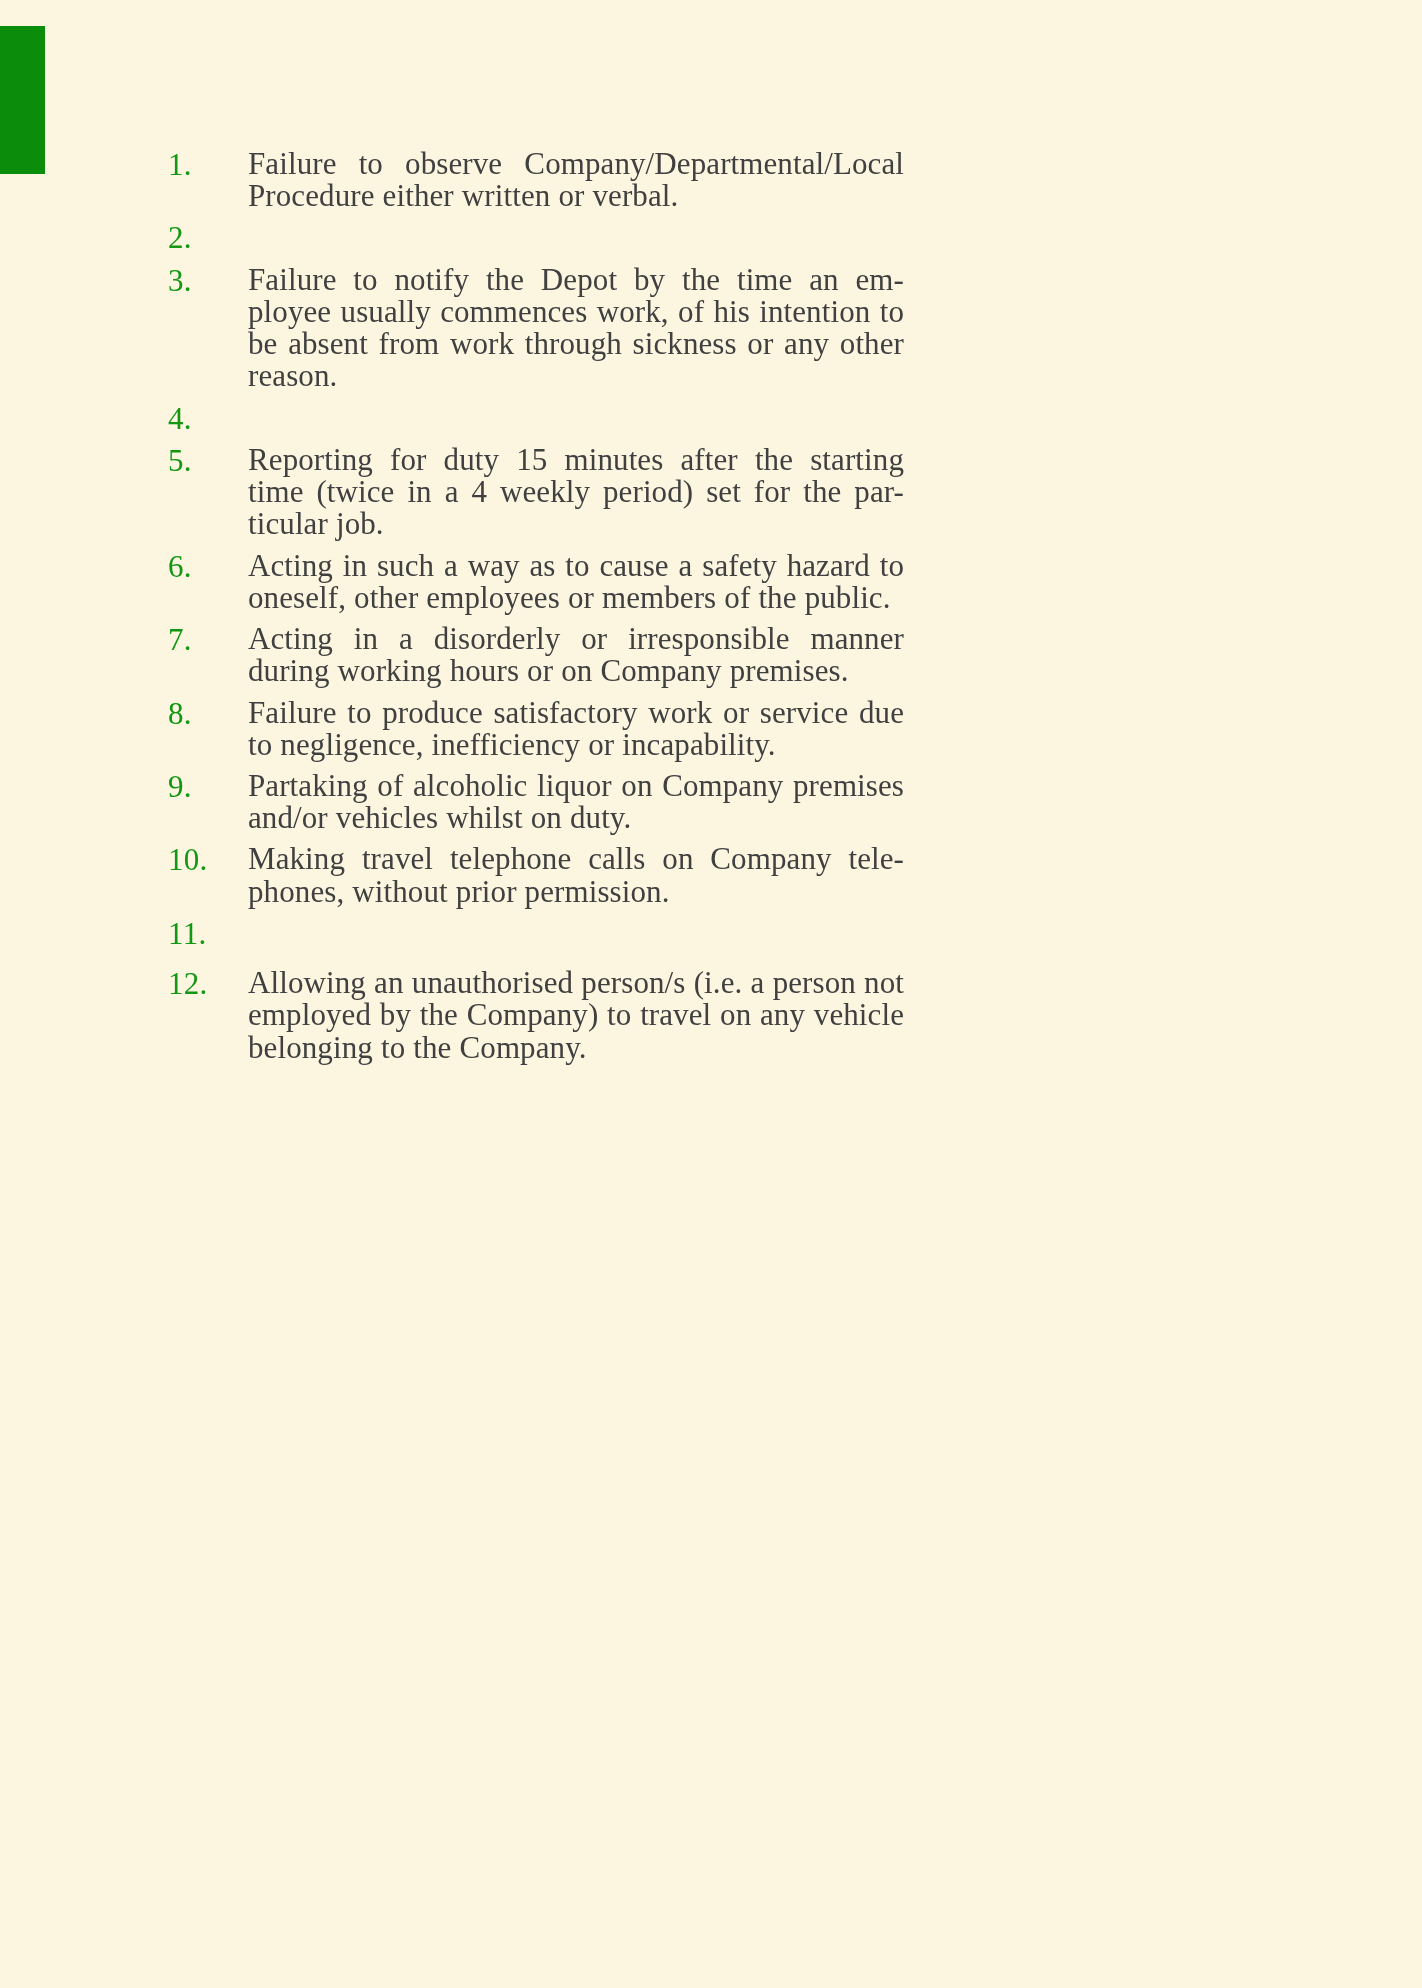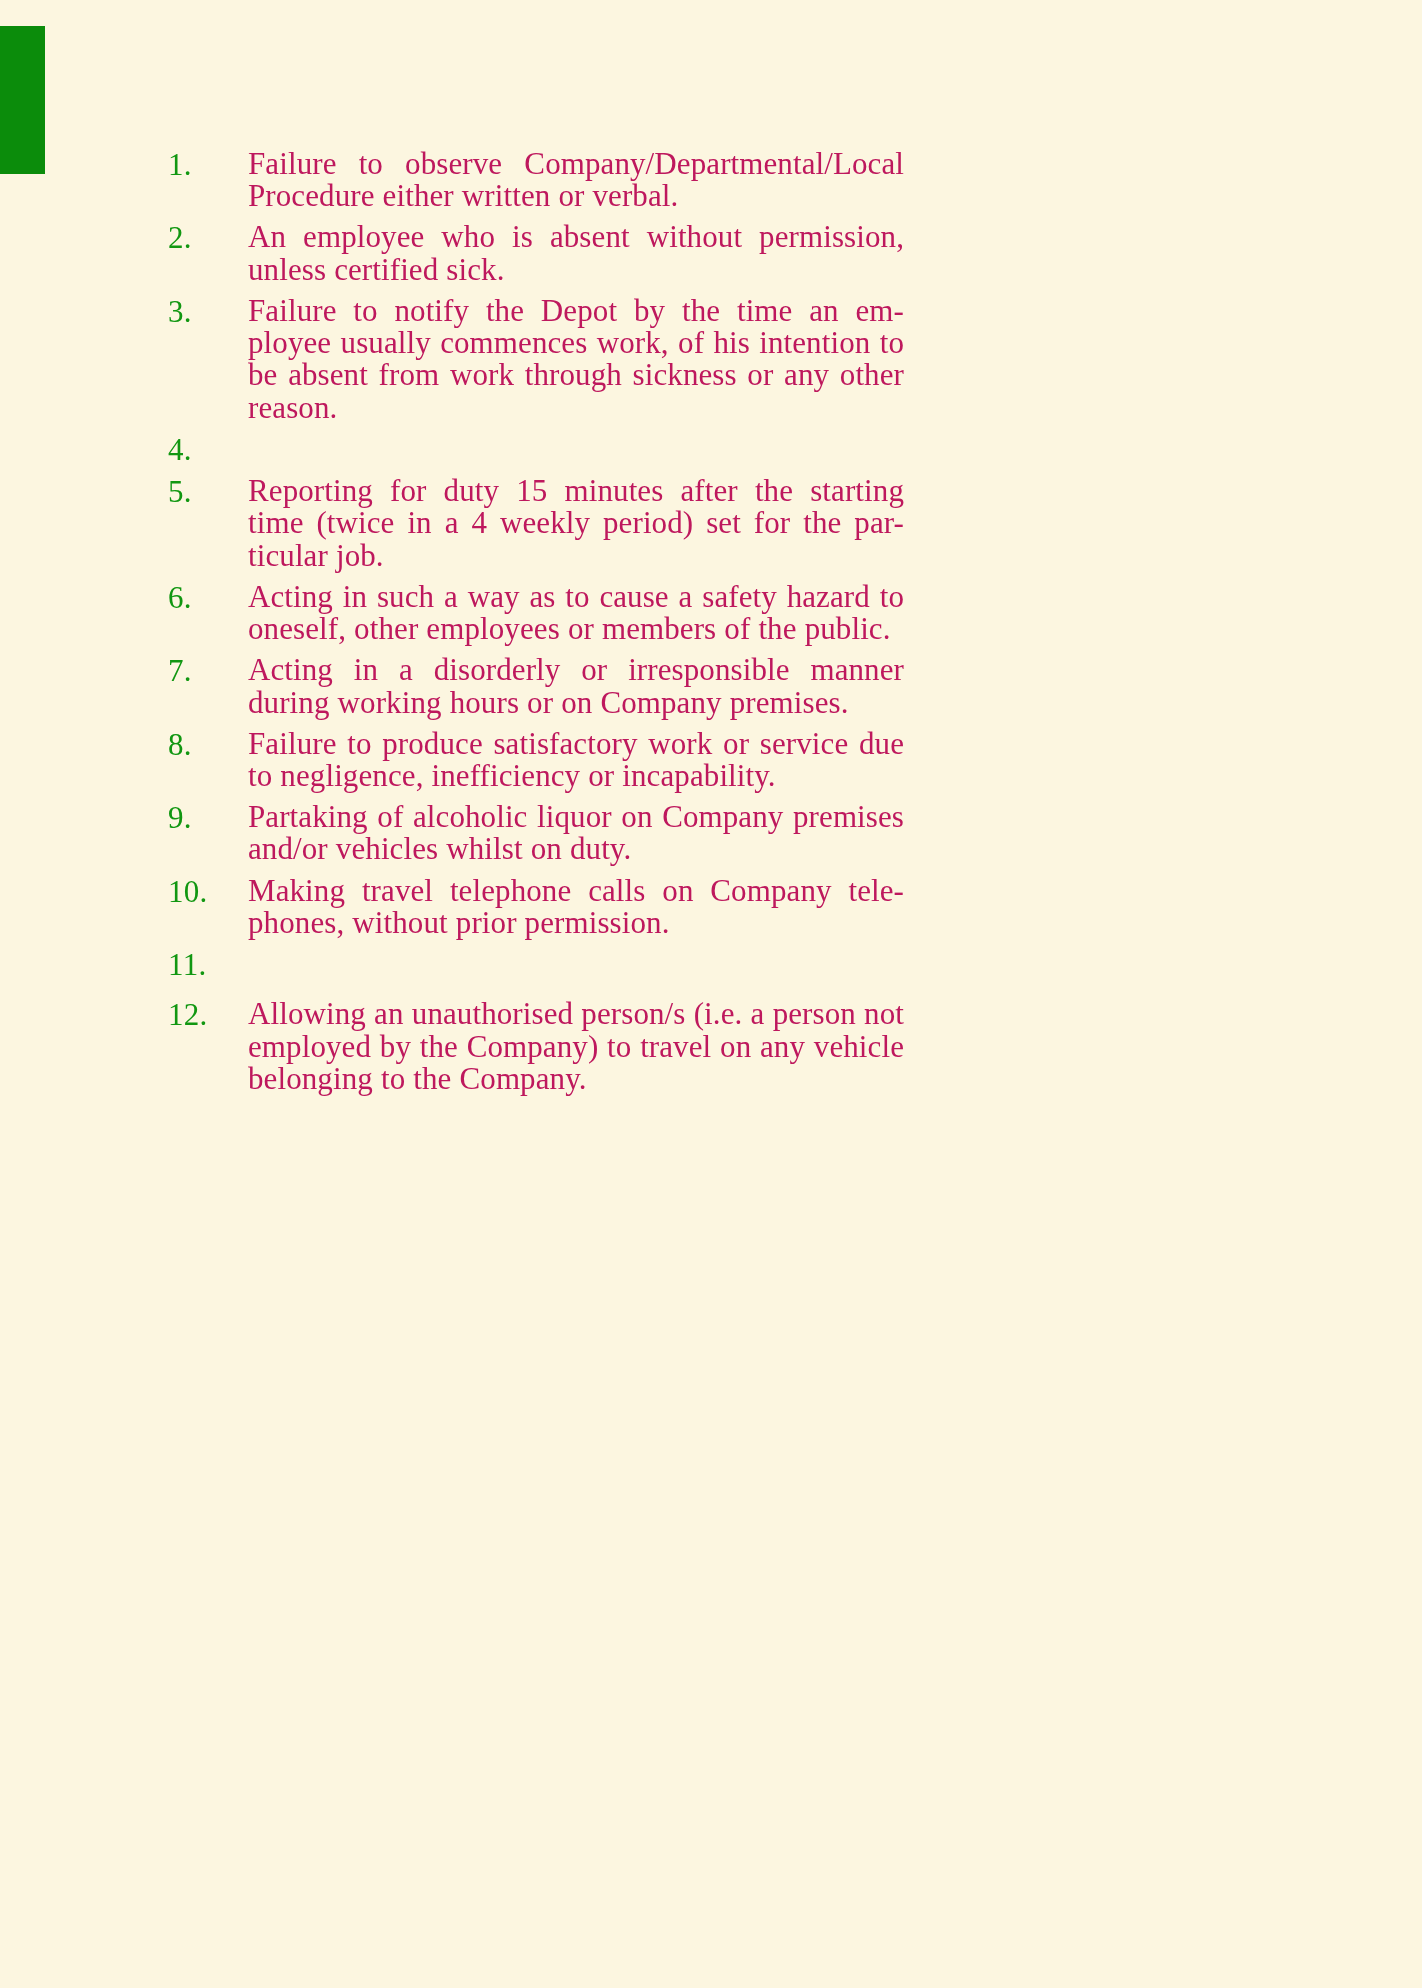--- a/index.html
+++ b/index.html
@@ -58,21 +58,21 @@
     color: #119711;
     font-size: 31px;
     line-height: 1.04;
     text-align: left;
     padding-top: 1px;
     letter-spacing: 0.3px;
   }
 
   .rule-text {
     flex: 1 1 auto;
-    color: #be185d;
+    color: #404040;
     font-size: 31px;
     line-height: 1.04;
     text-align: justify;
     text-justify: inter-word;
     hyphens: manual;
     letter-spacing: 0.1px;
     word-spacing: 0.2px;
   }
 
   
@@ -92,21 +92,20 @@
 
     <ol class="rules-list" style="list-style:none;margin:0;padding:0;">
 
       <li class="rule-item">
         <span class="rule-number">1.</span>
         <span class="rule-text">Failure to observe Company/Departmental/Local Procedure either written or verbal.</span>
       </li>
 
       <li class="rule-item">
         <span class="rule-number">2.</span>
-        <span class="rule-text">An employee who is absent without permission, unless certified sick.</span>
       </li>
 
       <li class="rule-item">
         <span class="rule-number">3.</span>
         <span class="rule-text">Failure to notify the Depot by the time an em-ployee usually commences work, of his intention to be absent from work through sickness or any other reason.</span>
       </li>
 
       <li class="rule-item">
         <span class="rule-number">4.</span>
       </li>

